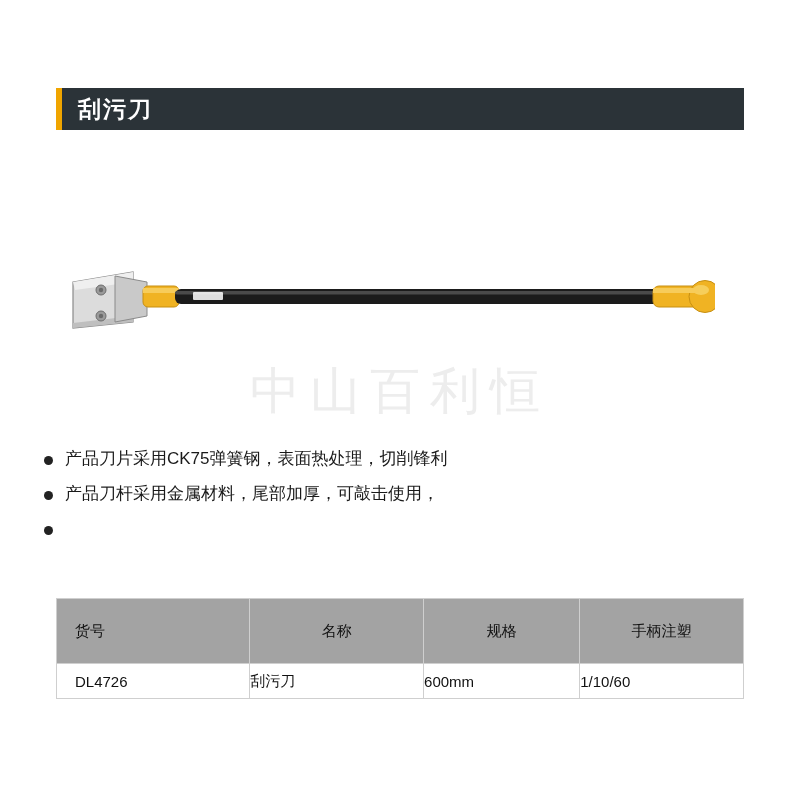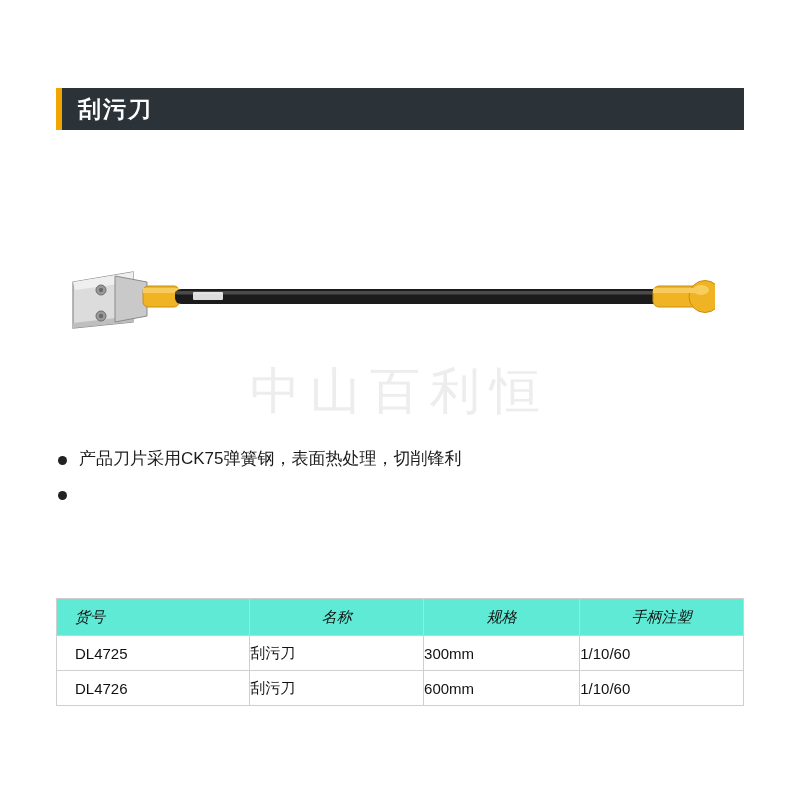--- a/index.html
+++ b/index.html
@@ -67,21 +67,21 @@
     letter-spacing: 10px;
     color: #ededed;
     font-family: "Liberation Serif", serif;
     font-weight: normal;
     user-select: none;
   }
 
   
   .features {
     position: absolute;
-    left: 58px;
+    left: 44px;
     top: 448px;
     width: 680px;
   }
   .feature-row {
     display: flex;
     align-items: flex-start;
     margin-bottom: 12px;
   }
   .bullet {
     width: 9px;
@@ -109,24 +109,23 @@
     color: #111;
   }
   .spec-table th,
   .spec-table td {
     border: 1px solid #cfcfcf;
     padding: 6px 0;
     font-weight: normal;
     height: 22px;
   }
   .spec-table thead th {
-    background: #5eead4;
+    background: #a3a3a3;
     font-weight: normal;
-    padding: 7px 0;
-    font-style: italic;
+    padding: 21px 0;
   }
   .spec-table td.col-code,
   .spec-table th.col-code {
     width: 180px;
     text-align: left;
     padding-left: 18px;
   }
   .spec-table td.col-name,
   .spec-table th.col-name {
     width: 180px;
@@ -183,42 +182,40 @@
     </g>
   </svg>
 </div>
 
 <div class="watermark">中山百利恒</div>
 
 <div class="features">
   <div class="feature-row">
     <span class="bullet"></span>
     <span class="feature-text">产品刀片采用CK75弹簧钢，表面热处理，切削锋利</span>
+  </div>
+  <div class="feature-row">
+    <span class="bullet"></span>
+    <span class="feature-text">产品刀杆采用金属材料，尾部加厚，可敲击使用，</span>
   </div>
   <div class="feature-row">
     <span class="bullet"></span>
   </div>
 </div>
 
 <table class="spec-table">
   <thead>
     <tr>
       <th class="col-code">货号</th>
       <th class="col-name">名称</th>
       <th class="col-spec">规格</th>
       <th class="col-pack">手柄注塑</th>
     </tr>
   </thead>
   <tbody>
     <tr>
-      <td class="col-code">DL4725</td>
-      <td class="col-name">刮污刀</td>
-      <td class="col-spec">300mm</td>
-      <td class="col-pack">1/10/60</td>
-    </tr>
-    <tr>
       <td class="col-code">DL4726</td>
       <td class="col-name">刮污刀</td>
       <td class="col-spec">600mm</td>
       <td class="col-pack">1/10/60</td>
     </tr>
   </tbody>
 </table>
 
 </body></html>

